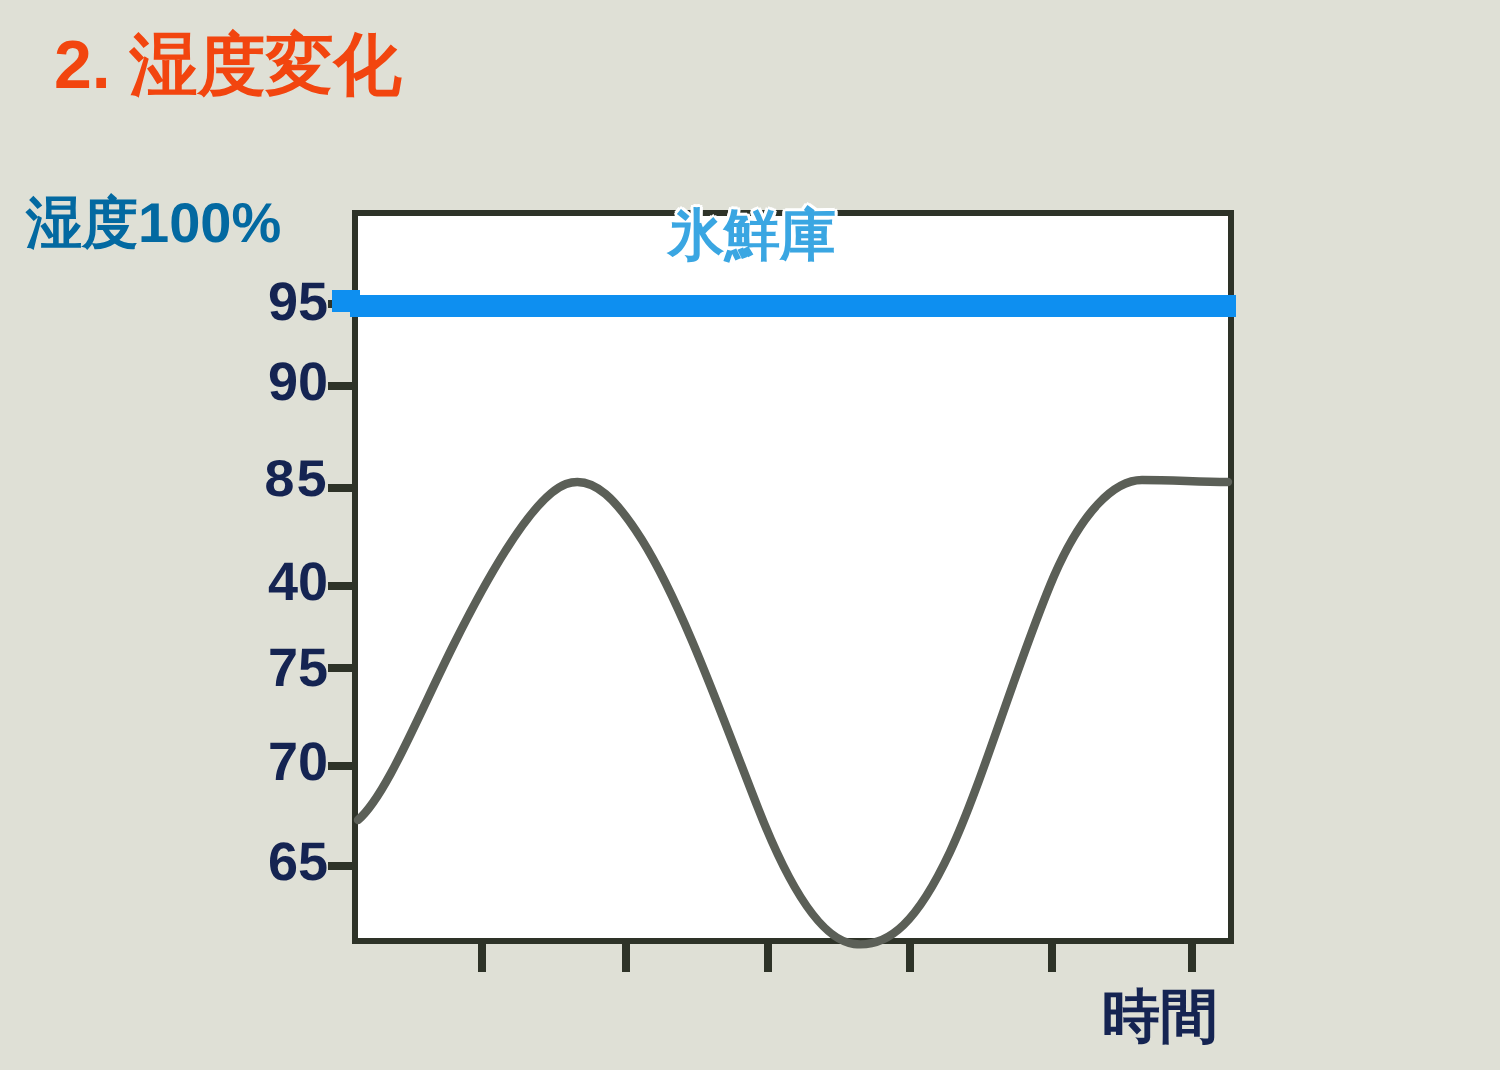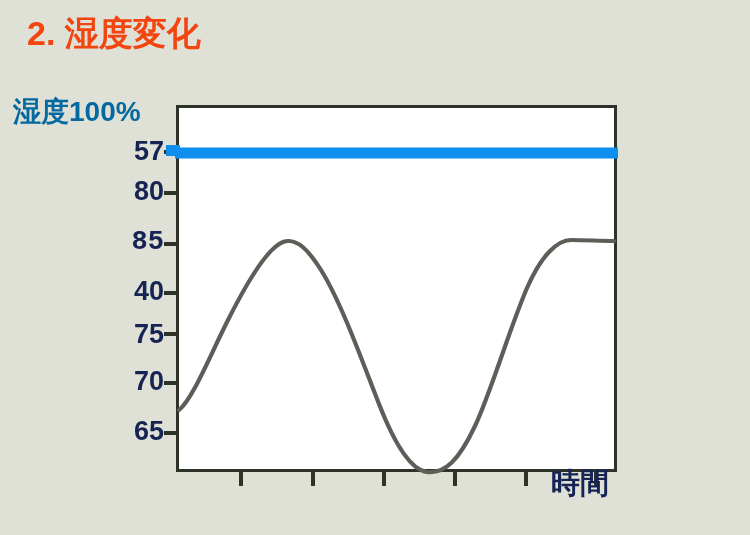--- a/index.html
+++ b/index.html
@@ -113,21 +113,21 @@
     top: 0;
     width: 4px;
     height: 14px;
     background: #2e3328;
   }
 
   
   #x-axis-caption {
     position: absolute;
     left: 551px;
-    top: 469px;
+    top: 495px;
     font-size: 29px;
     font-weight: bold;
     color: #152452;
     white-space: nowrap;
     line-height: 1;
   }
 
   
   #label-hyosenko {
     position: absolute;
@@ -162,22 +162,22 @@
 </head>
 <body>
 
 <div id="slide">
 
   <div id="title">2. 湿度変化</div>
 
   <div id="y-axis-caption">湿度100%</div>
 
   <div id="y-labels">
-    <div class="y-tick-label" style="top:138px;">57</div>
-    <div class="y-tick-label" style="top:178px;">80</div>
+    <div class="y-tick-label" style="top:138px;">95</div>
+    <div class="y-tick-label" style="top:178px;">90</div>
     <div class="y-tick-label" style="top:229px;font-family:Liberation Mono, monospace;">85</div>
     <div class="y-tick-label" style="top:278px;">40</div>
     <div class="y-tick-label" style="top:321px;">75</div>
     <div class="y-tick-label" style="top:368px;">70</div>
     <div class="y-tick-label" style="top:418px;">65</div>
   </div>
 
   <div id="y-ticks">
     <div class="y-tick-mark" style="top:150px;"></div>
     <div class="y-tick-mark" style="top:191px;"></div>
@@ -201,20 +201,21 @@
                C 312,284 330,222 348,180
                C 362,148 378,132 392,132
                C 408,132 420,133 435,133" fill="none" stroke="#5b5f57" stroke-width="4.2" stroke-linecap="round" stroke-linejoin="round"></path>
 
       <line x1="-4" y1="45" x2="439" y2="45" stroke="#0e8ff0" stroke-width="11"></line>
     </svg>
   </div>
 
   <div style="position:absolute;left:166px;top:145px;width:14px;height:11px;background:#0e8ff0;z-index:5;"></div>
 
+  <div id="label-hyosenko">氷鮮庫</div>
 
   <div id="x-ticks">
     <div class="x-tick-mark" style="left:239px;"></div>
     <div class="x-tick-mark" style="left:311px;"></div>
     <div class="x-tick-mark" style="left:382px;"></div>
     <div class="x-tick-mark" style="left:453px;"></div>
     <div class="x-tick-mark" style="left:524px;"></div>
     <div class="x-tick-mark" style="left:594px;"></div>
   </div>
 

